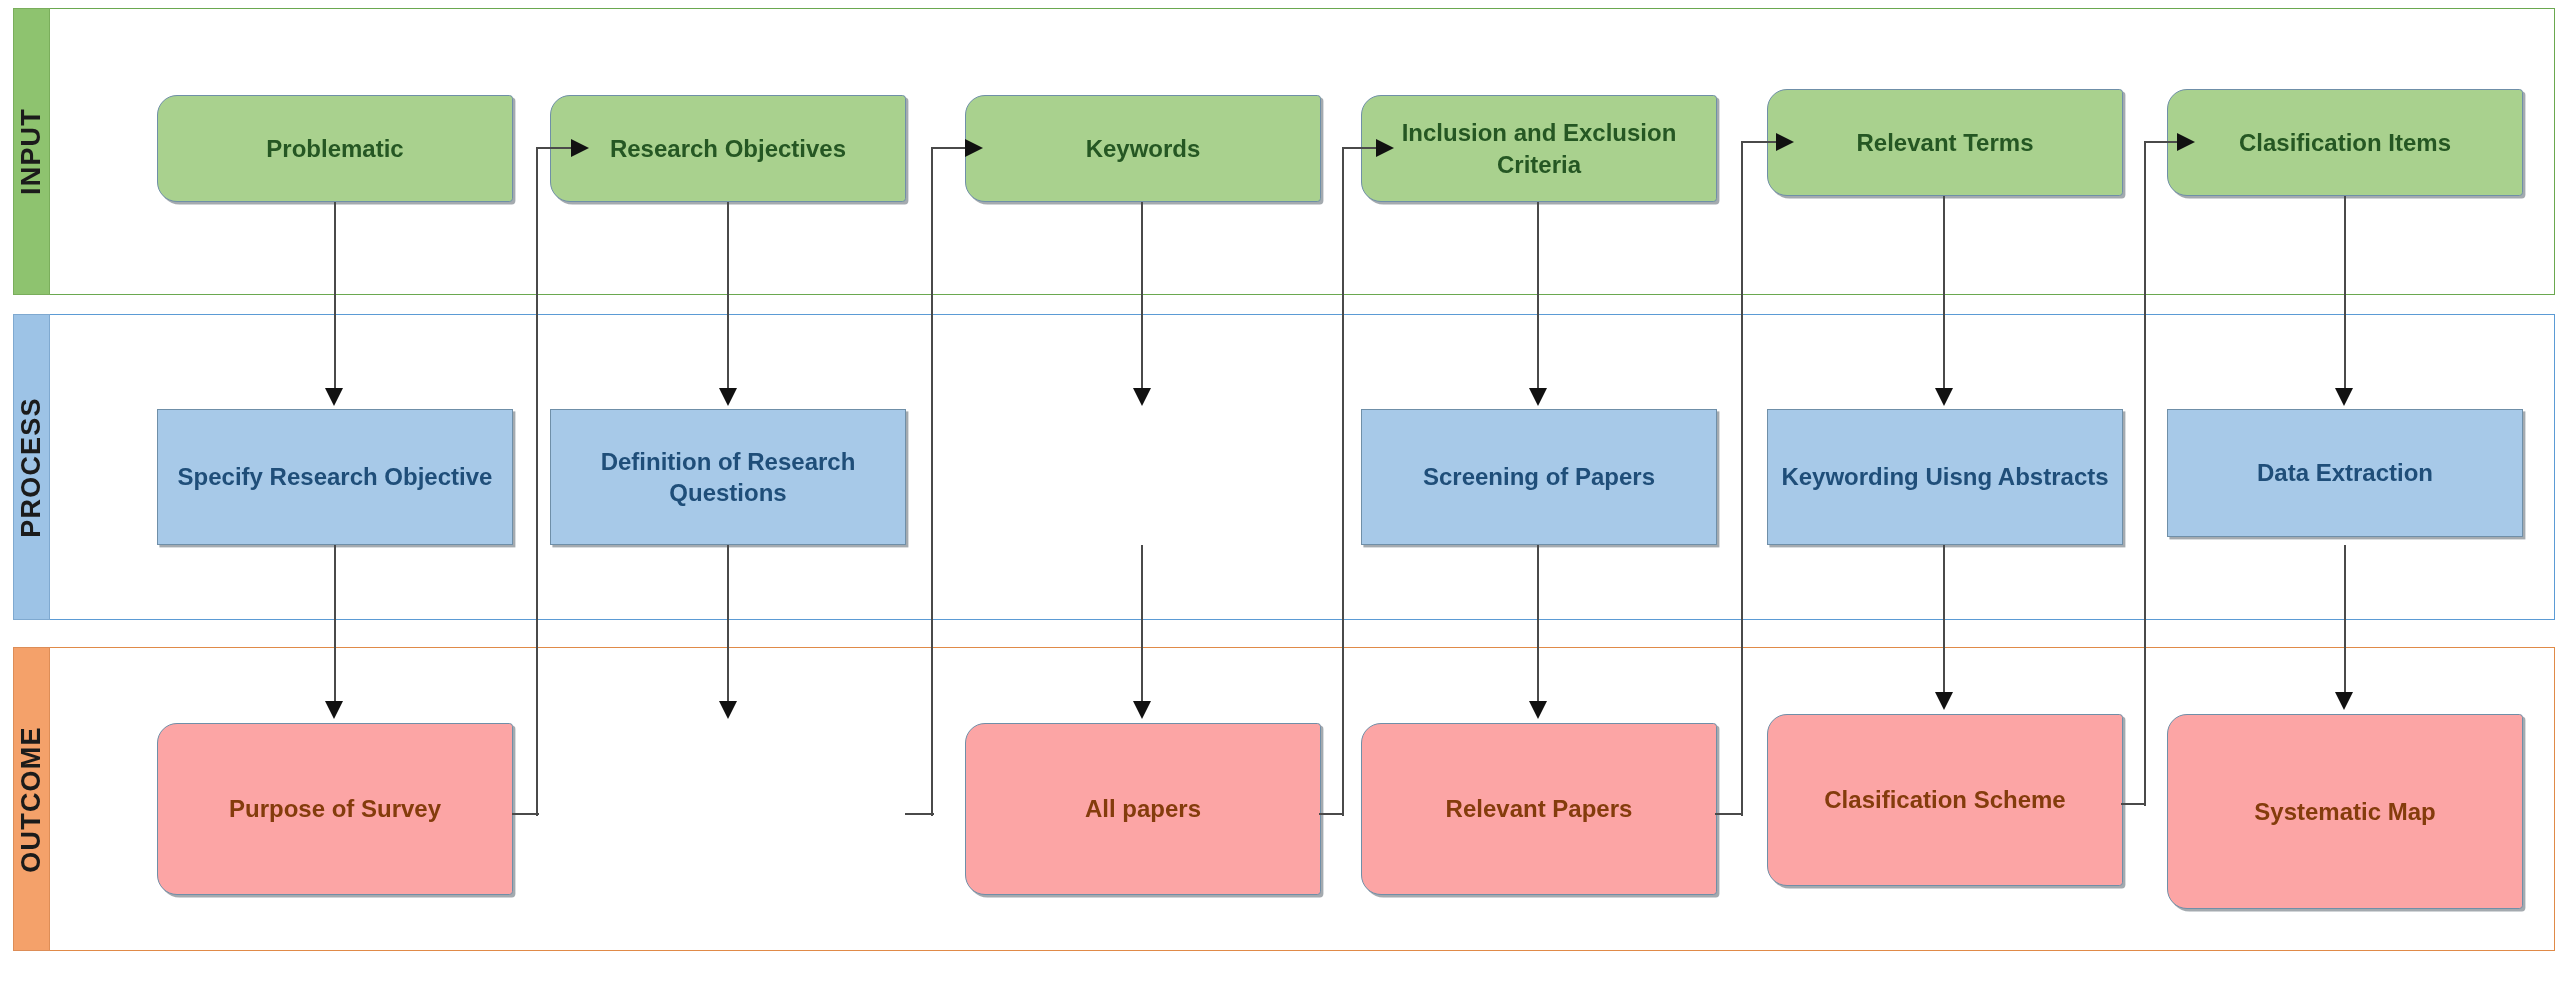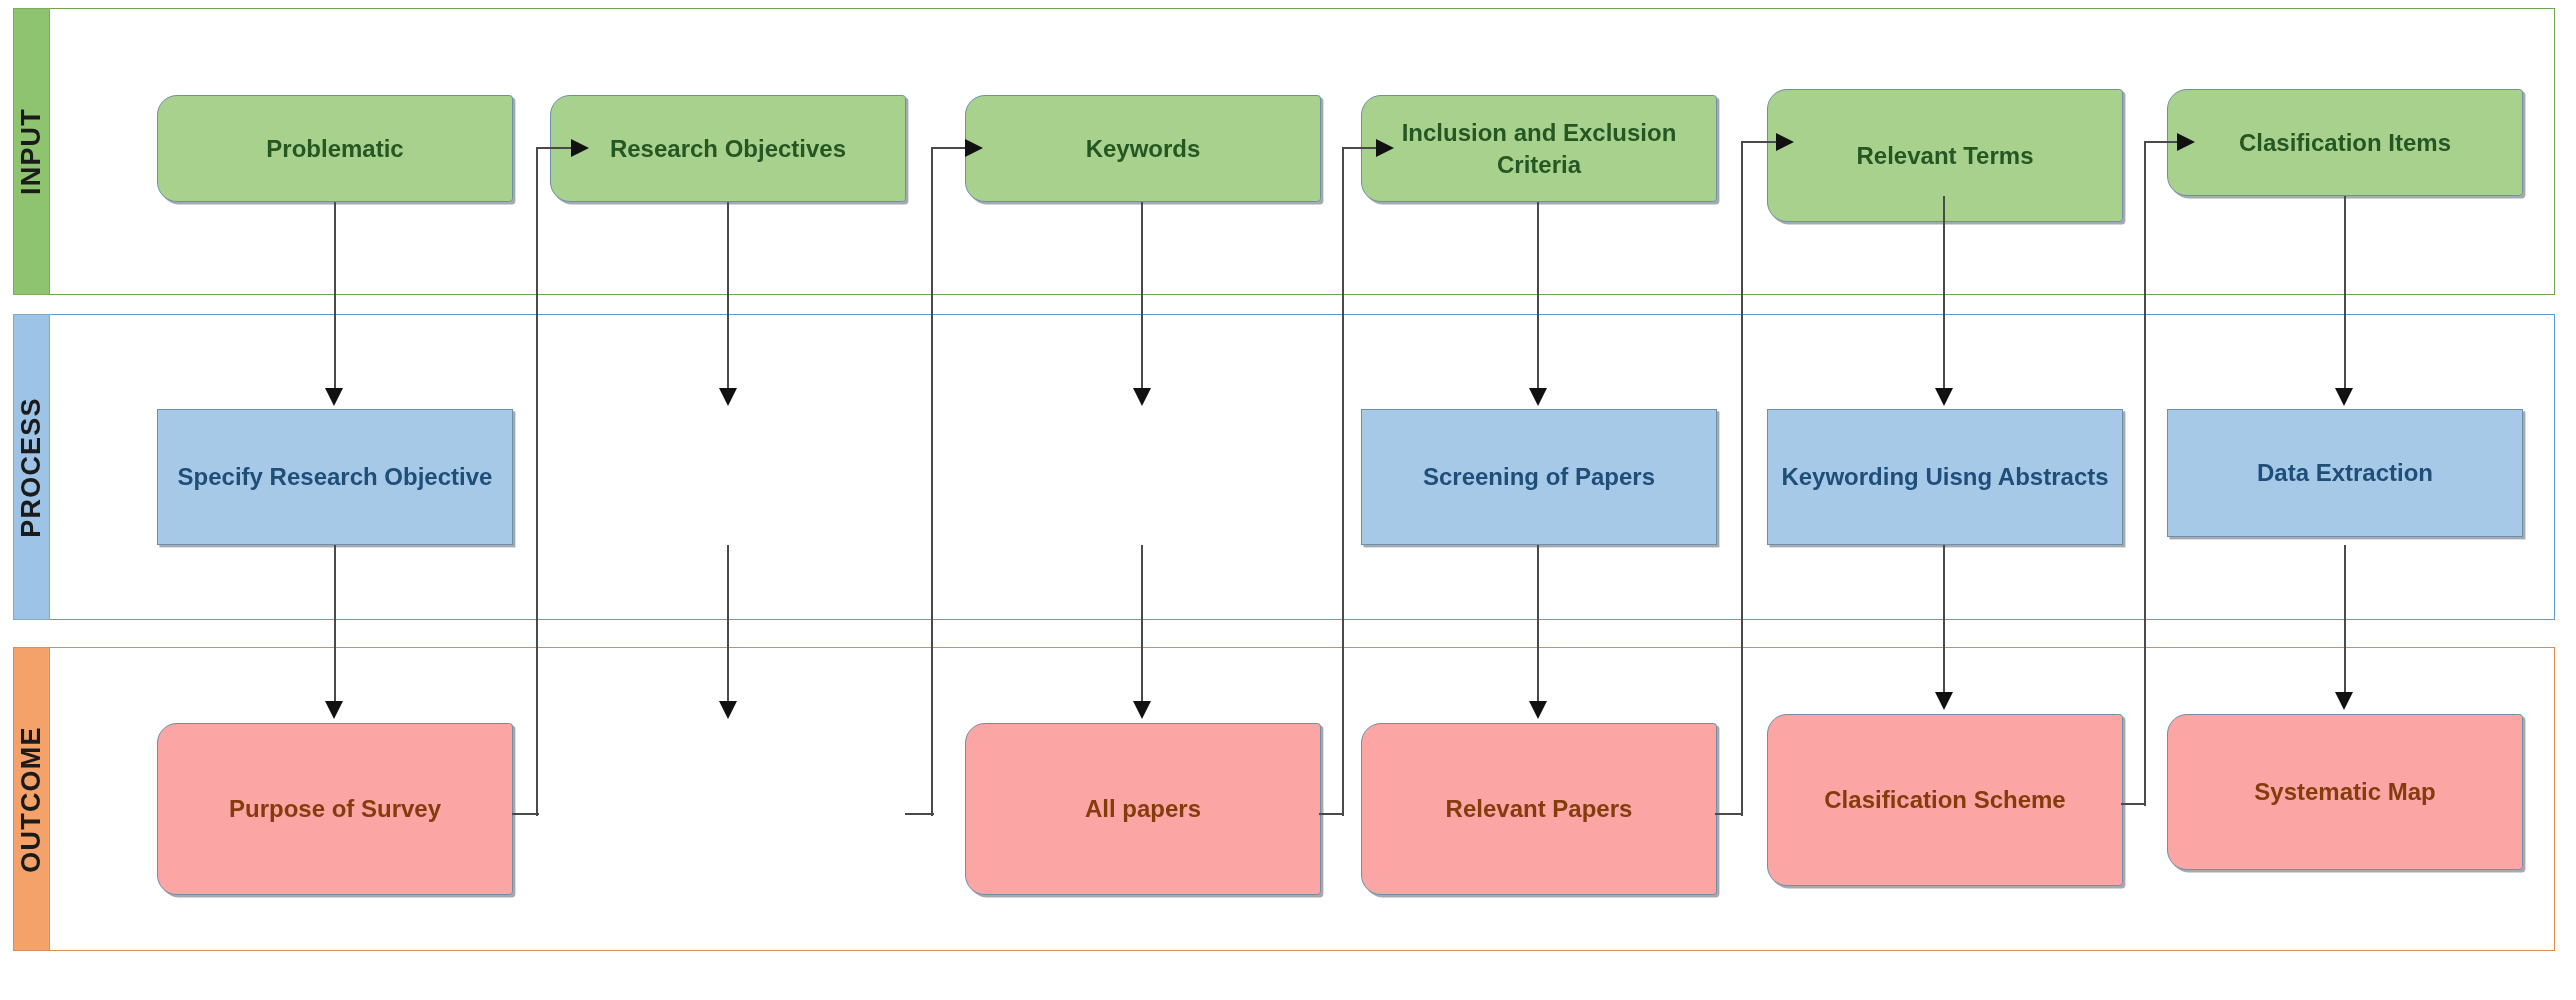--- a/index.html
+++ b/index.html
@@ -98,35 +98,36 @@
   </div>
   <div class="band-tab tab-outcome">
     <span>OUTCOME</span>
   </div>
 
   <div class="node node-input" style="left:157px;top:95px;width:356px;height:107px;">Problematic</div>
   <div class="node node-process" style="left:157px;top:409px;width:356px;height:136px;">Specify Research Objective</div>
   <div class="node node-outcome" style="left:157px;top:723px;width:356px;height:172px;">Purpose of Survey</div>
 
   <div class="node node-input" style="left:550px;top:95px;width:356px;height:107px;">Research Objectives</div>
+  <div class="node node-process" style="left:550px;top:409px;width:356px;height:136px;">Definition of Research Questions</div>
 
   <div class="node node-input" style="left:965px;top:95px;width:356px;height:107px;">Keywords</div>
   <div class="node node-outcome" style="left:965px;top:723px;width:356px;height:172px;">All papers</div>
 
   <div class="node node-input" style="left:1361px;top:95px;width:356px;height:107px;">Inclusion and Exclusion Criteria</div>
   <div class="node node-process" style="left:1361px;top:409px;width:356px;height:136px;">Screening of Papers</div>
   <div class="node node-outcome" style="left:1361px;top:723px;width:356px;height:172px;">Relevant Papers</div>
 
-  <div class="node node-input" style="left:1767px;top:89px;width:356px;height:133px;">Relevant Terms</div>
+  <div class="node node-input" style="left:1767px;top:89px;width:356px;height:107px;">Relevant Terms</div>
   <div class="node node-process" style="left:1767px;top:409px;width:356px;height:136px;">Keywording Uisng Abstracts</div>
   <div class="node node-outcome" style="left:1767px;top:714px;width:356px;height:172px;">Clasification Scheme</div>
 
   <div class="node node-input" style="left:2167px;top:89px;width:356px;height:107px;">Clasification Items</div>
   <div class="node node-process" style="left:2167px;top:409px;width:356px;height:128px;">Data Extraction</div>
-  <div class="node node-outcome" style="left:2167px;top:714px;width:356px;height:156px;">Systematic Map</div>
+  <div class="node node-outcome" style="left:2167px;top:714px;width:356px;height:195px;">Systematic Map</div>
 
   <div class="seg seg-v" style="left:334px;top:202px;height:190px;"></div>
   <div class="arrow-down" style="left:325px;top:388px;"></div>
 
   <div class="seg seg-v" style="left:727px;top:202px;height:190px;"></div>
   <div class="arrow-down" style="left:719px;top:388px;"></div>
 
   <div class="seg seg-v" style="left:1141px;top:202px;height:190px;"></div>
   <div class="arrow-down" style="left:1133px;top:388px;"></div>
 

